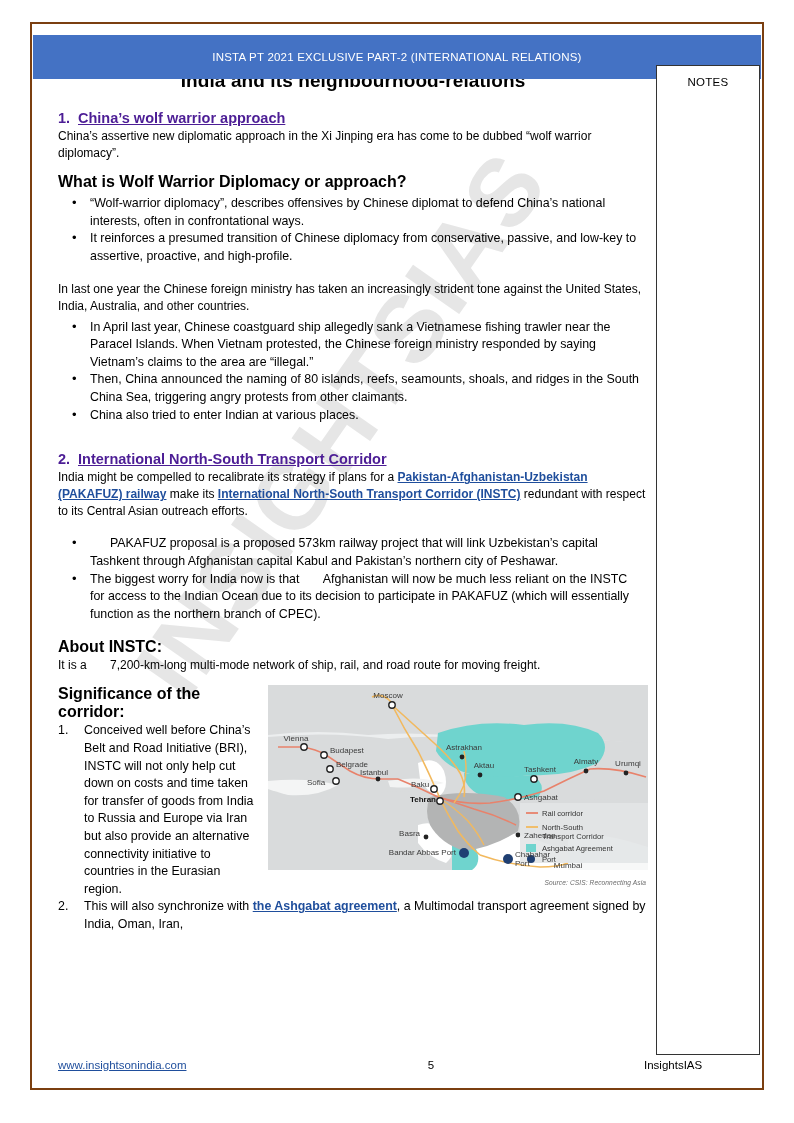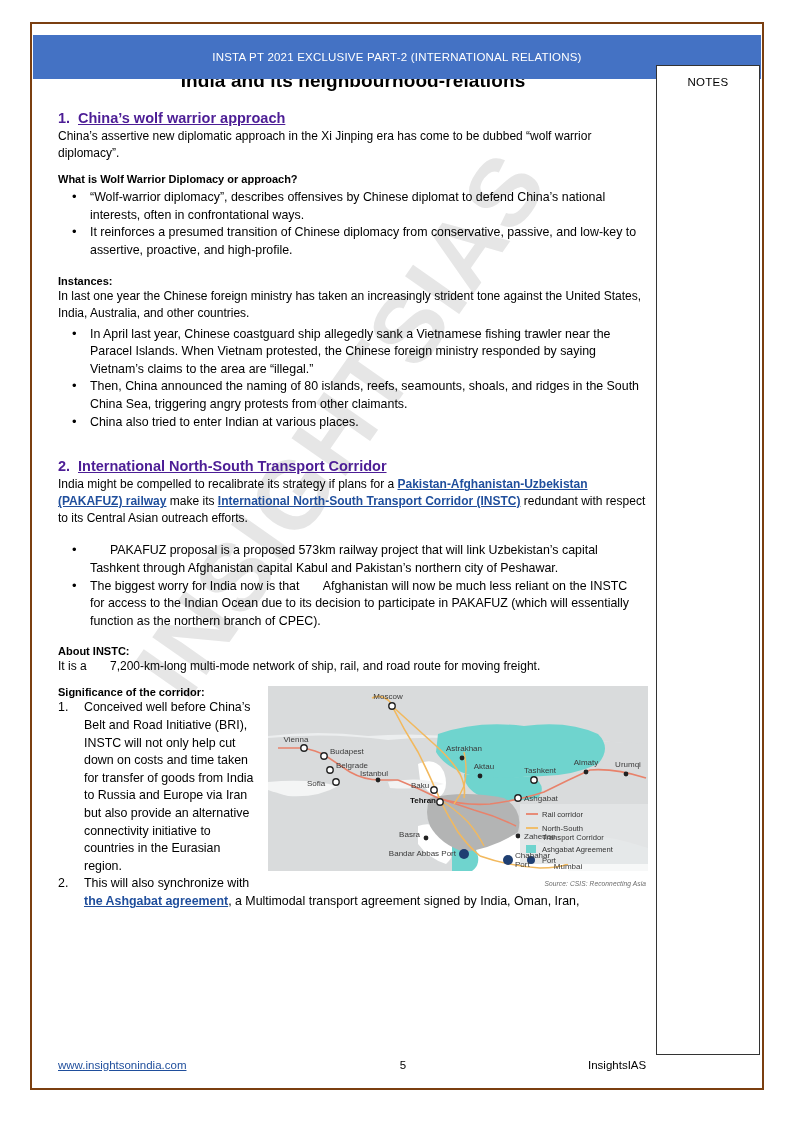--- a/index.html
+++ b/index.html
@@ -94,21 +94,21 @@
   }
   .sec-head .num { display:inline-block; width: 20px; text-decoration: none; }
   .sec-head .ttl { text-decoration: underline; }
   p.body, .body {
     font-size: 12px;
     line-height: 1.42;
     color: #000000;
   }
   .gap { height: 11px; }
   .sub-head {
-    font-size: 11px;
+    font-size: 16px;
     font-weight: bold;
     margin-bottom: 1px;
   }
   ul.dotlist { list-style: none; margin: 4px; padding: 0; }
   ul.dotlist > li {
     position: relative;
     padding-left: 28px;
     font-size: 12.4px;
     line-height: 1.42;
     margin-bottom: 0px;
@@ -159,20 +159,21 @@
   }
   
   .footer {
     position: absolute;
     left: 58px; top: 1059px;
     width: 690px;
     display: flex;
     align-items: center;
     font-size: 11.5px;
     z-index: 3;
+    gap: 28px;
   }
   .footer .site { width: 260px; }
   .footer .pg { width: 170px; text-align: center; }
   .footer .brand { flex: 1; text-align: left; padding-left: 100px; }
   .footer a { color: #1F4E9C; text-decoration: underline; }
   
   .mlabel { font-family: "Liberation Sans", sans-serif; font-size: 8px; fill: #3a3a3a; }
   .mlabel-b { font-family: "Liberation Sans", sans-serif; font-size: 8px; font-weight: bold; fill: #111111; }
   .mleg { font-family: "Liberation Sans", sans-serif; font-size: 7.6px; fill: #333333; }
 </style>
@@ -205,21 +206,20 @@
     <div class="gap"></div>
 
     <div class="sub-head">What is Wolf Warrior Diplomacy or approach?</div>
     <ul class="dotlist">
       <li>“Wolf-warrior diplomacy”, describes offensives by Chinese diplomat to defend China’s national interests, often in confrontational ways.</li>
       <li>It reinforces a presumed transition of Chinese diplomacy from conservative, passive, and low-key to assertive, proactive, and high-profile.</li>
     </ul>
 
     <div class="gap"></div>
 
-    <div class="sub-head">Instances:</div>
     <p class="body">In last one year the Chinese foreign ministry has taken an increasingly strident tone against the United States, India, Australia, and other countries.</p>
     <ul class="dotlist">
       <li>In April last year, Chinese coastguard ship allegedly sank a Vietnamese fishing trawler near the Paracel Islands. When Vietnam protested, the Chinese foreign ministry responded by saying Vietnam’s claims to the area are “illegal.”</li>
       <li>Then, China announced the naming of 80 islands, reefs, seamounts, shoals, and ridges in the South China Sea, triggering angry protests from other claimants.</li>
       <li>China also tried to enter Indian at various places.</li>
     </ul>
 
     <div style="height:19px"></div>
 
     <div class="sec-head">

